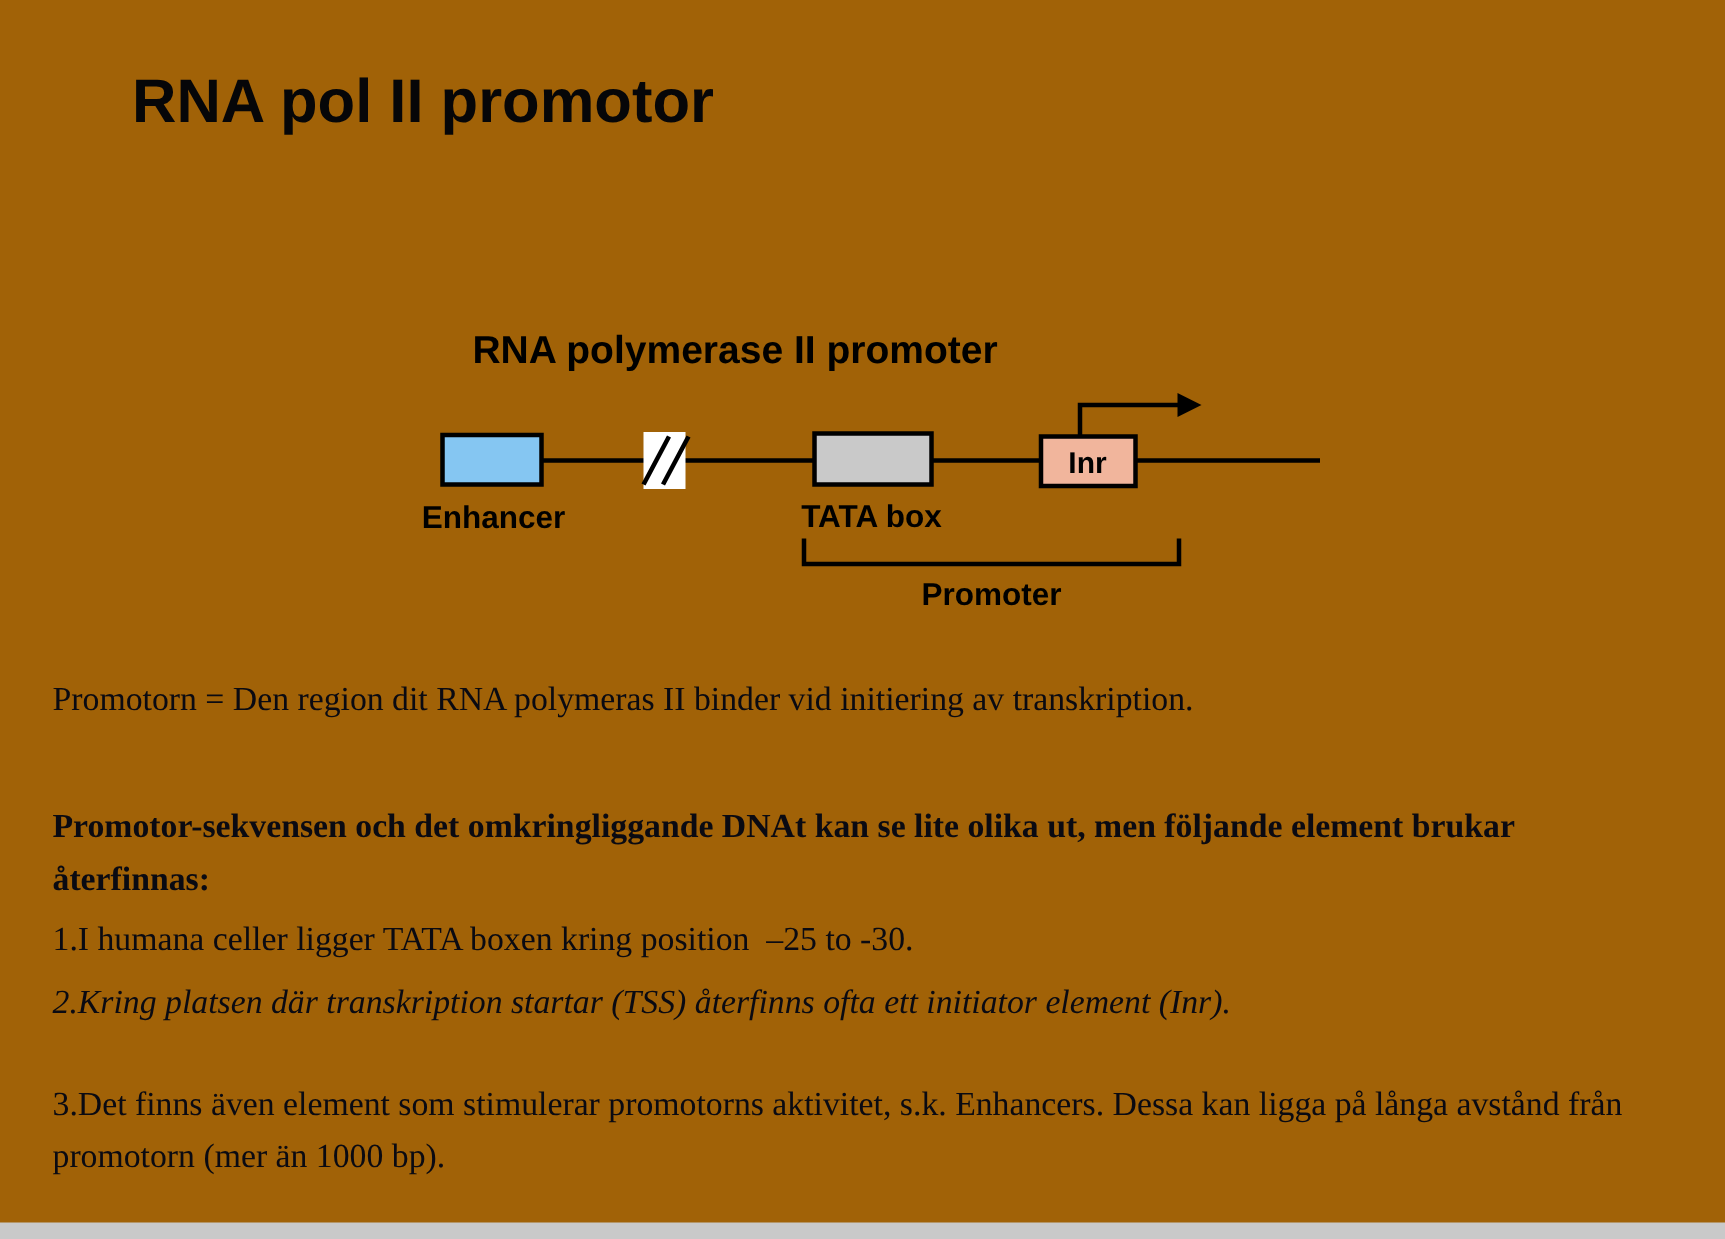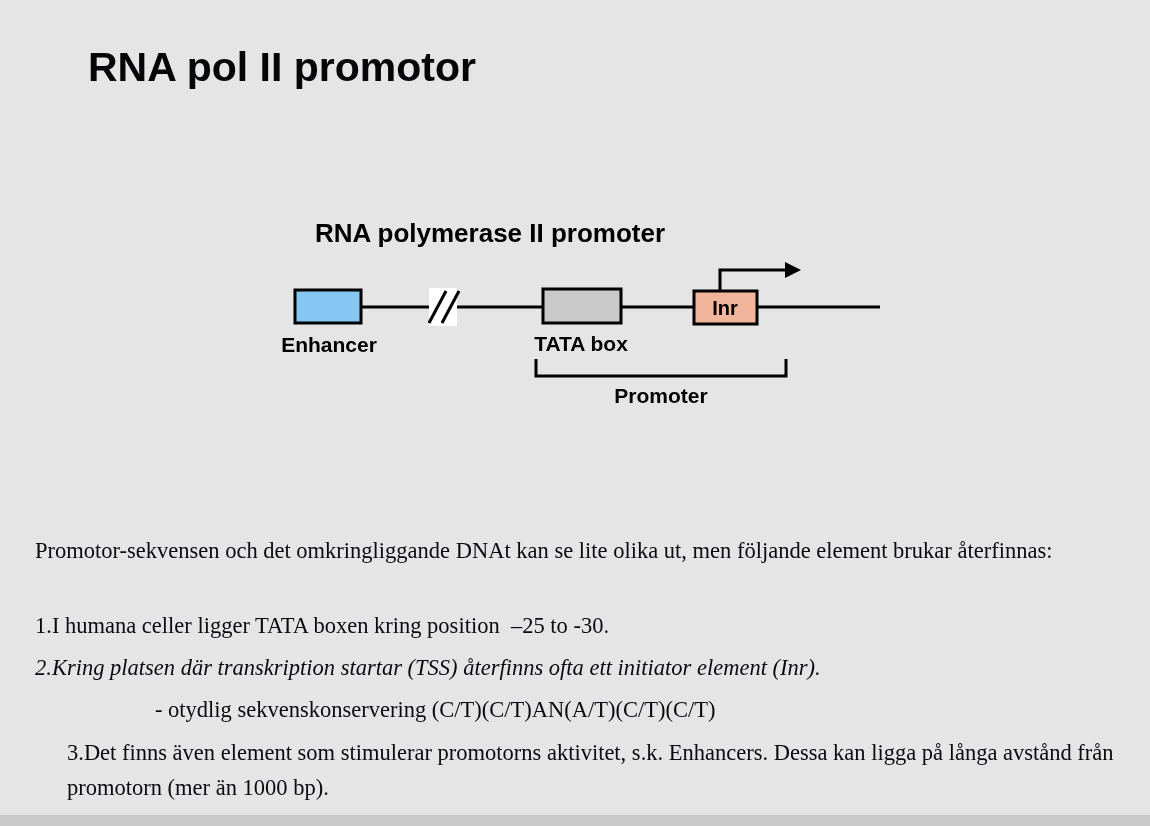--- a/index.html
+++ b/index.html
@@ -4,21 +4,21 @@
 <style>
   html, body { margin: 0; padding: 0; }
   body {
     width: 1150px; height: 826px;
     background: #ffffff;
     font-family: "Liberation Sans", sans-serif;
   }
   .slide {
     position: relative;
     width: 1150px; height: 826px;
-    background: #e5e5e5;
+    background: #a16207;
     overflow: hidden;
   }
   .title {
     position: absolute;
     left: 88px; top: 44px;
     margin: 0;
     font-family: "Liberation Sans", sans-serif;
     font-weight: 700;
     font-size: 41px;
     color: #060608;
@@ -37,25 +37,25 @@
     position: absolute;
     left: 35px;
     margin: 0;
     font-family: "Liberation Serif", serif;
     font-size: 22.5px;
     color: #0a0a12;
     line-height: 35px;
     white-space: pre-wrap;
   }
   .p1    { top: 448px; width: 1080px; }
-  .p2    { top: 533px; width: 1045px; }
+  .p2    { top: 533px; width: 1045px; font-weight: bold; }
   .li1   { top: 608px; width: 1080px; font-family: Liberation Serif, serif; }
   .li2   { top: 650px; width: 1090px; font-style: italic; }
   .li2sub{ top: 692px; left: 155px; width: 900px; }
-  .li3   { top: 735px; width: 1075px; margin-left: 32px; }
+  .li3   { top: 718px; width: 1075px; }
   .bottom-bar {
     position: absolute;
     left: 0; bottom: 0;
     width: 1150px; height: 11px;
     background: #c9c9c9;
   }
 </style>
 </head>
 <body>
 
@@ -83,20 +83,20 @@
       <polygon points="520,50 536,58 520,66" fill="#000"></polygon>
 
       <text x="64" y="140" text-anchor="middle" class="dlabel" font-size="21">Enhancer</text>
       <text x="316" y="139" text-anchor="middle" class="dlabel" font-size="21">TATA box</text>
 
       <path d="M271,147 L271,164 L521,164 L521,147" fill="none" stroke="#000" stroke-width="3"></path>
       <text x="396" y="191" text-anchor="middle" class="dlabel" font-size="21">Promoter</text>
     </svg>
   </div>
 
+  <p class="body-text p1">Promotorn = Den region dit RNA polymeras II binder vid initiering av transkription.</p>
   <p class="body-text p2">Promotor-sekvensen och det omkringliggande DNAt kan se lite olika ut, men följande element brukar återfinnas:</p>
   <p class="body-text li1">1.I humana celler ligger TATA boxen kring position  –25 to -30.</p>
   <p class="body-text li2">2.Kring platsen där transkription startar (TSS) återfinns ofta ett initiator element (Inr).</p>
-  <p class="body-text li2sub">- otydlig sekvenskonservering (C/T)(C/T)AN(A/T)(C/T)(C/T)</p>
   <p class="body-text li3">3.Det finns även element som stimulerar promotorns aktivitet, s.k. Enhancers. Dessa kan ligga på långa avstånd från promotorn (mer än 1000 bp).</p>
 
   <div class="bottom-bar"></div>
 </div>
 
 </body></html>

